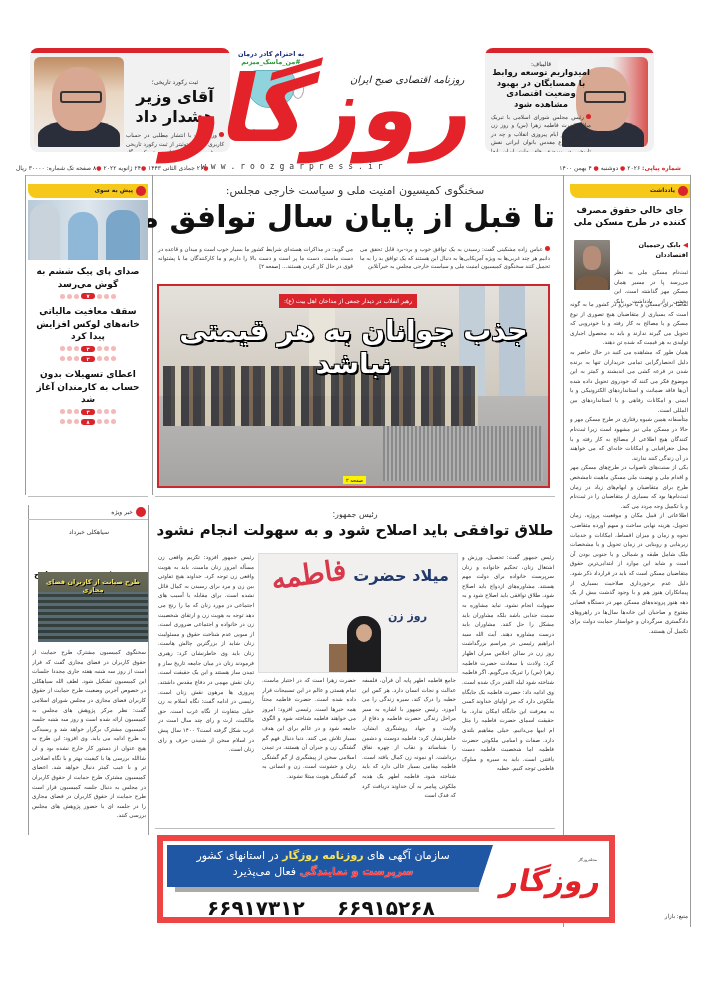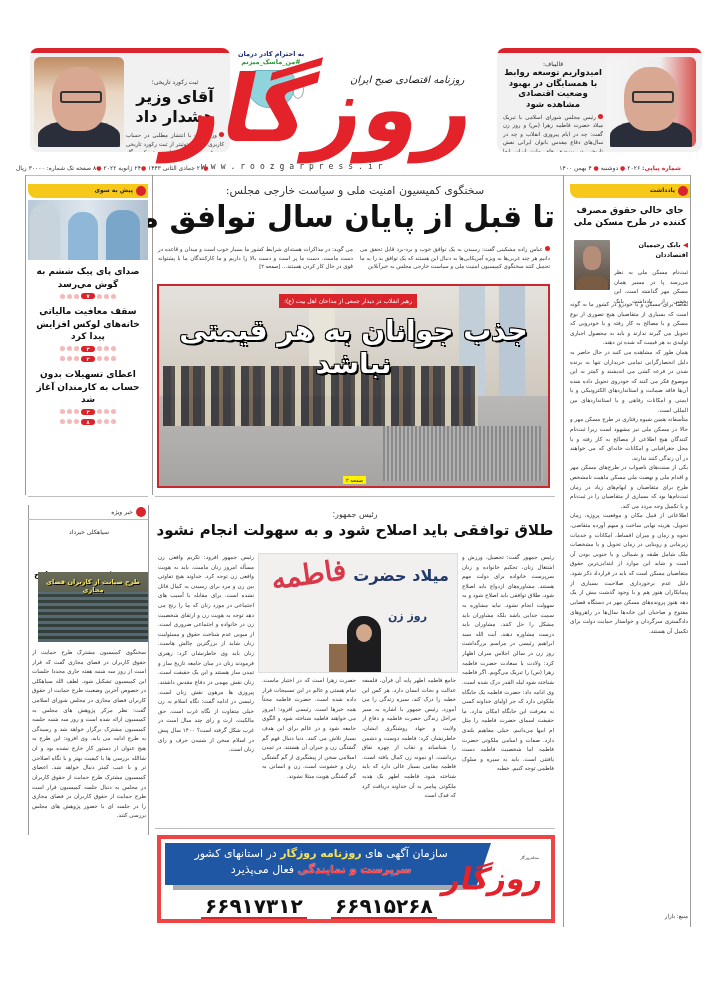--- a/index.html
+++ b/index.html
@@ -95,36 +95,36 @@
   .s2-photo .pod { position: absolute; left: 70px; top: 90px; width: 24px; height: 32px; background: #8d6a4b; }
 
   
   .kv-kicker { position: absolute; left: 30px; top: 528px; width: 118px; text-align: center; font-size: 6px; color: #333; }
   .kv-title { position: absolute; left: 30px; top: 537px; width: 118px; text-align: center; font-size: 8px; font-weight: bold; line-height: 1.35; color: #111; margin-top: 33px; }
   .kv-photo { position: absolute; left: 38px; top: 572px; width: 110px; height: 70px; background: linear-gradient(#6a6a58, #3b4a3d); overflow: hidden; }
   .kv-photo .ban { position: absolute; left: 0; right: 0; top: 6px; text-align: center; font-size: 6.5px; font-weight: bold; color: #f6e35a; text-shadow: 1px 1px 0 #000; }
   .kv-photo .rows { position: absolute; left: 0; right: 0; top: 20px; bottom: 0; background: repeating-linear-gradient(0deg, #5a6f7f 0 3px, #2f3a3a 3px 6px); opacity: 0.8; }
 
   
-  .ad { position: absolute; left: 157px; top: 835px; width: 398px; height: 88px; border: 4px solid #ef4444; background: #fff; overflow: hidden; }
+  .ad { position: absolute; left: 157px; top: 835px; width: 458px; height: 88px; border: 6px solid #ef4444; background: #fff; overflow: hidden; }
   .ad-blue { position: absolute; left: 4px; top: 4px; width: 312px; height: 42px; background: #1f57a4; }
   .ad-blue::after { content: ""; position: absolute; right: -14px; top: 0; border-top: 42px solid #1f57a4; border-right: 14px solid transparent; }
   .ad-grey { position: absolute; left: 12px; top: 46px; width: 304px; height: 5px; background: #aaa; }
   .ad-l1 { position: absolute; left: 10px; top: 8px; width: 300px; text-align: center; font-size: 11px; color: #fff; }
   .ad-l1 .y { color: #f6e35a; font-weight: bold; }
   .ad-l2 { position: absolute; left: 10px; top: 24px; width: 300px; text-align: center; font-size: 11px; color: #fff; }
   .ad-l2 .r { color: #ff3a3a; font-weight: bold; text-shadow: 0 0 1px #fff; }
   .ad-phone { position: absolute; top: 56px; font-size: 20px; font-weight: bold; color: #111; letter-spacing: 2px; border-bottom: 4px solid #d9242b; line-height: 22px; padding: 0 4px; }
   .ad-logo { position: absolute; right: 8px; top: 22px; font-size: 30px; font-weight: bold; color: #e3222a; transform: skewX(-12deg); letter-spacing: -3px; }
   .ad-logo-sm { position: absolute; right: 12px; top: 16px; font-size: 4px; color: #333; }
 </style>
 </head>
 <body>
 
-<div class="top-box" style="left:497px; width:205px;">
+<div class="top-box" style="left:485px; width:169px;">
   <div class="redbar"></div>
   <div class="photo" style="right:6px; background:linear-gradient(90deg,#f4f4f4,#eee 60%,#d9534f);">
     <div class="suit"></div>
     <div class="face"></div>
   </div>
   <div class="abs" style="left:6px; top:12px; width:100px;">
     <div class="box-kicker">قالیباف:</div>
     <div class="box-title" style="font-size:8.5px;">امیدواریم توسعه روابط با همسایگان در بهبود وضعیت اقتصادی مشاهده شود</div>
     <div class="box-body" style="margin-top:3px;"><span class="bullet"></span><span>رئیس مجلس شورای اسلامی با تبریک میلاد حضرت فاطمه زهرا (س) و روز زن گفت: چه در ایام پیروزی انقلاب و چه در سال‌های دفاع مقدس بانوان ایرانی نقش تاریخی در پیروزی های ملت ایران ایفا کردند...</span></div>
 

